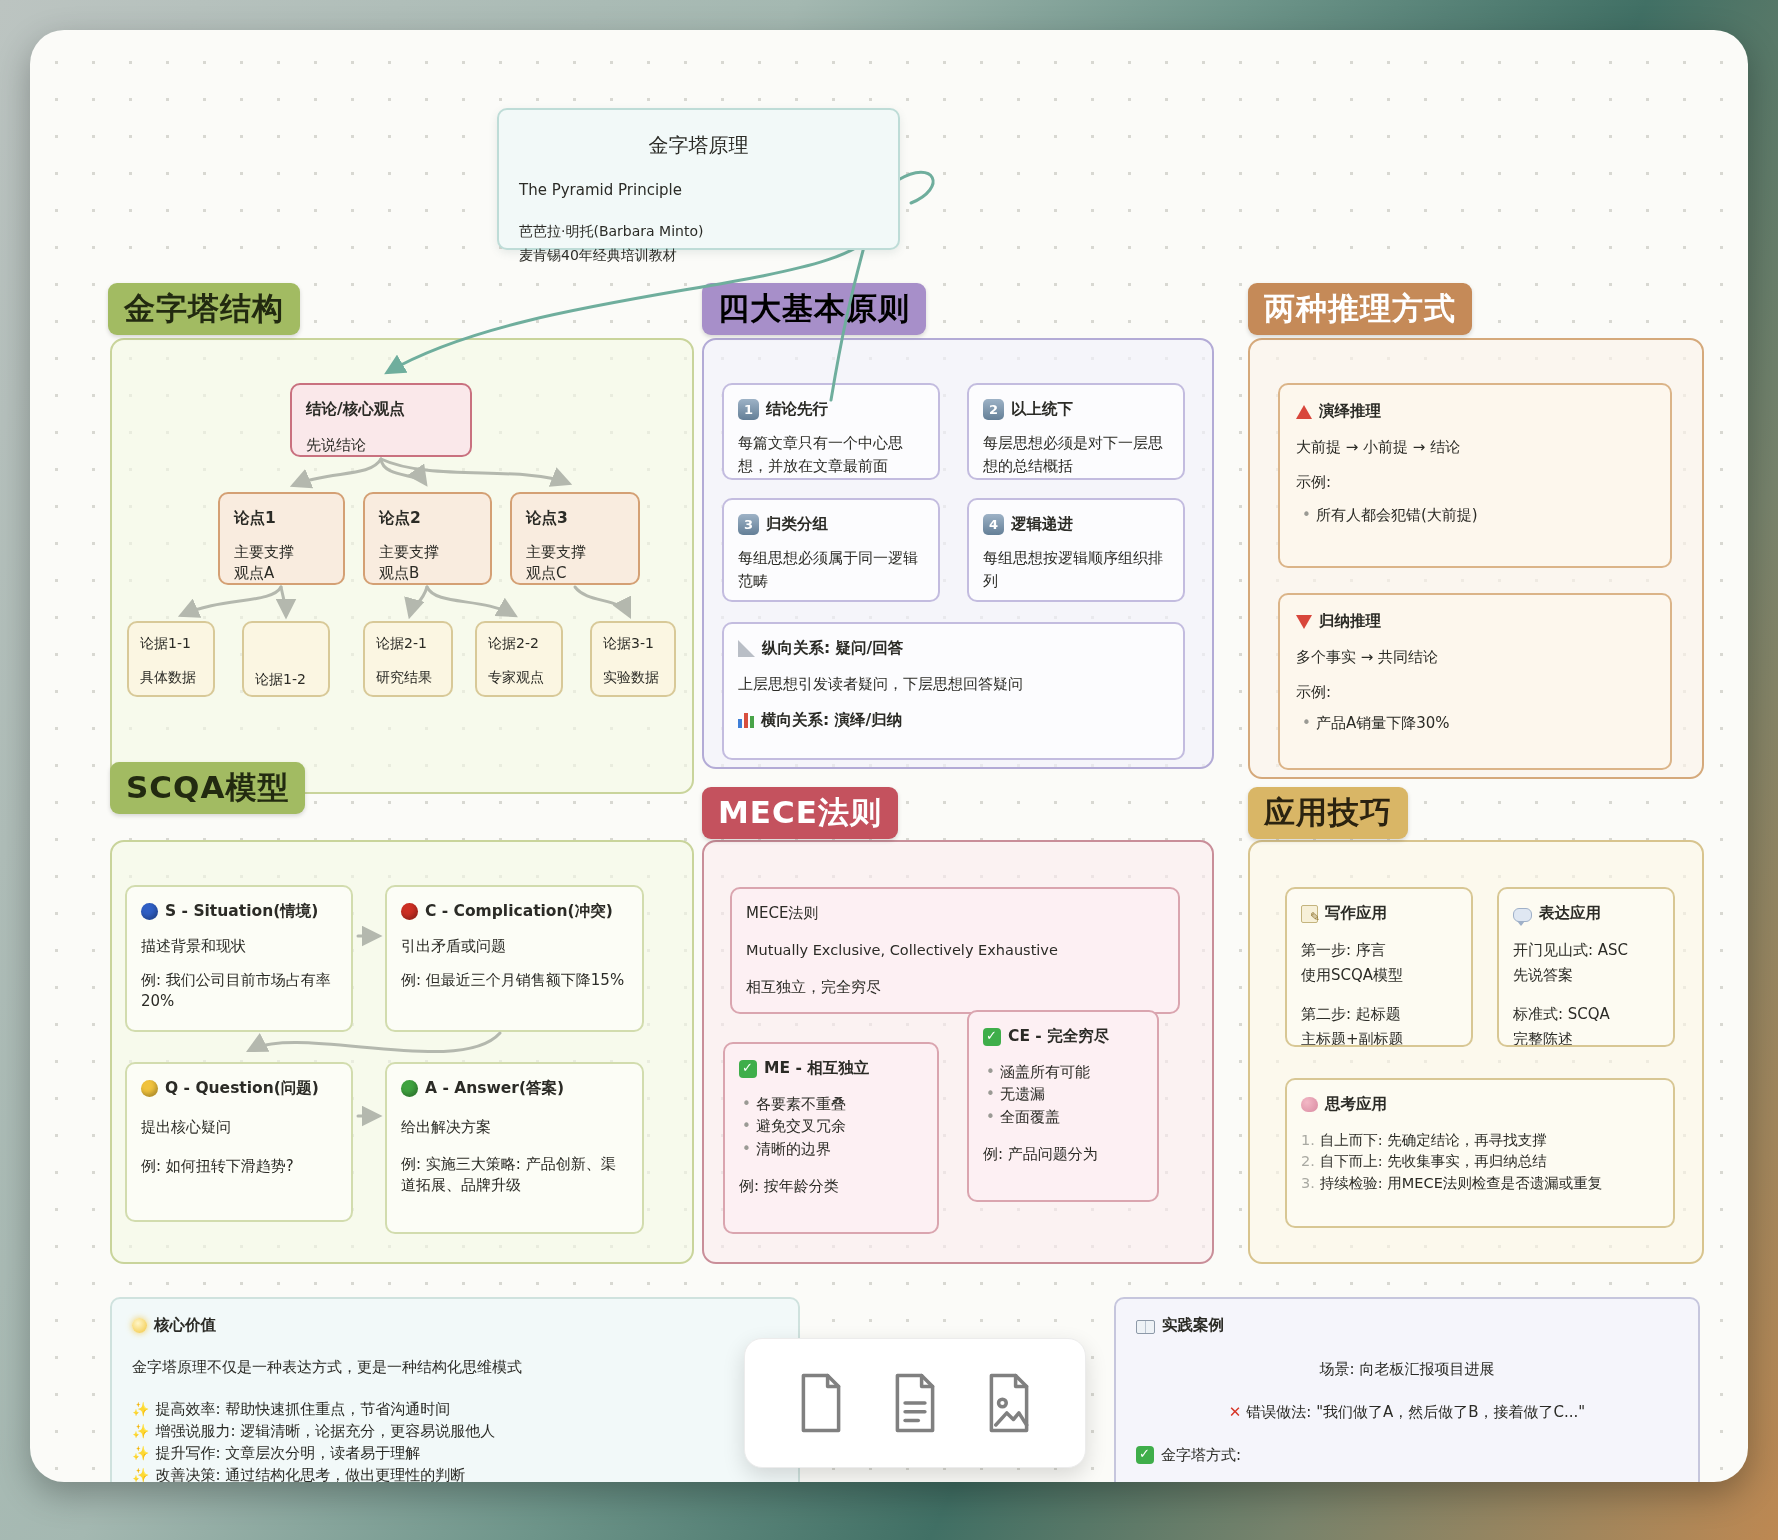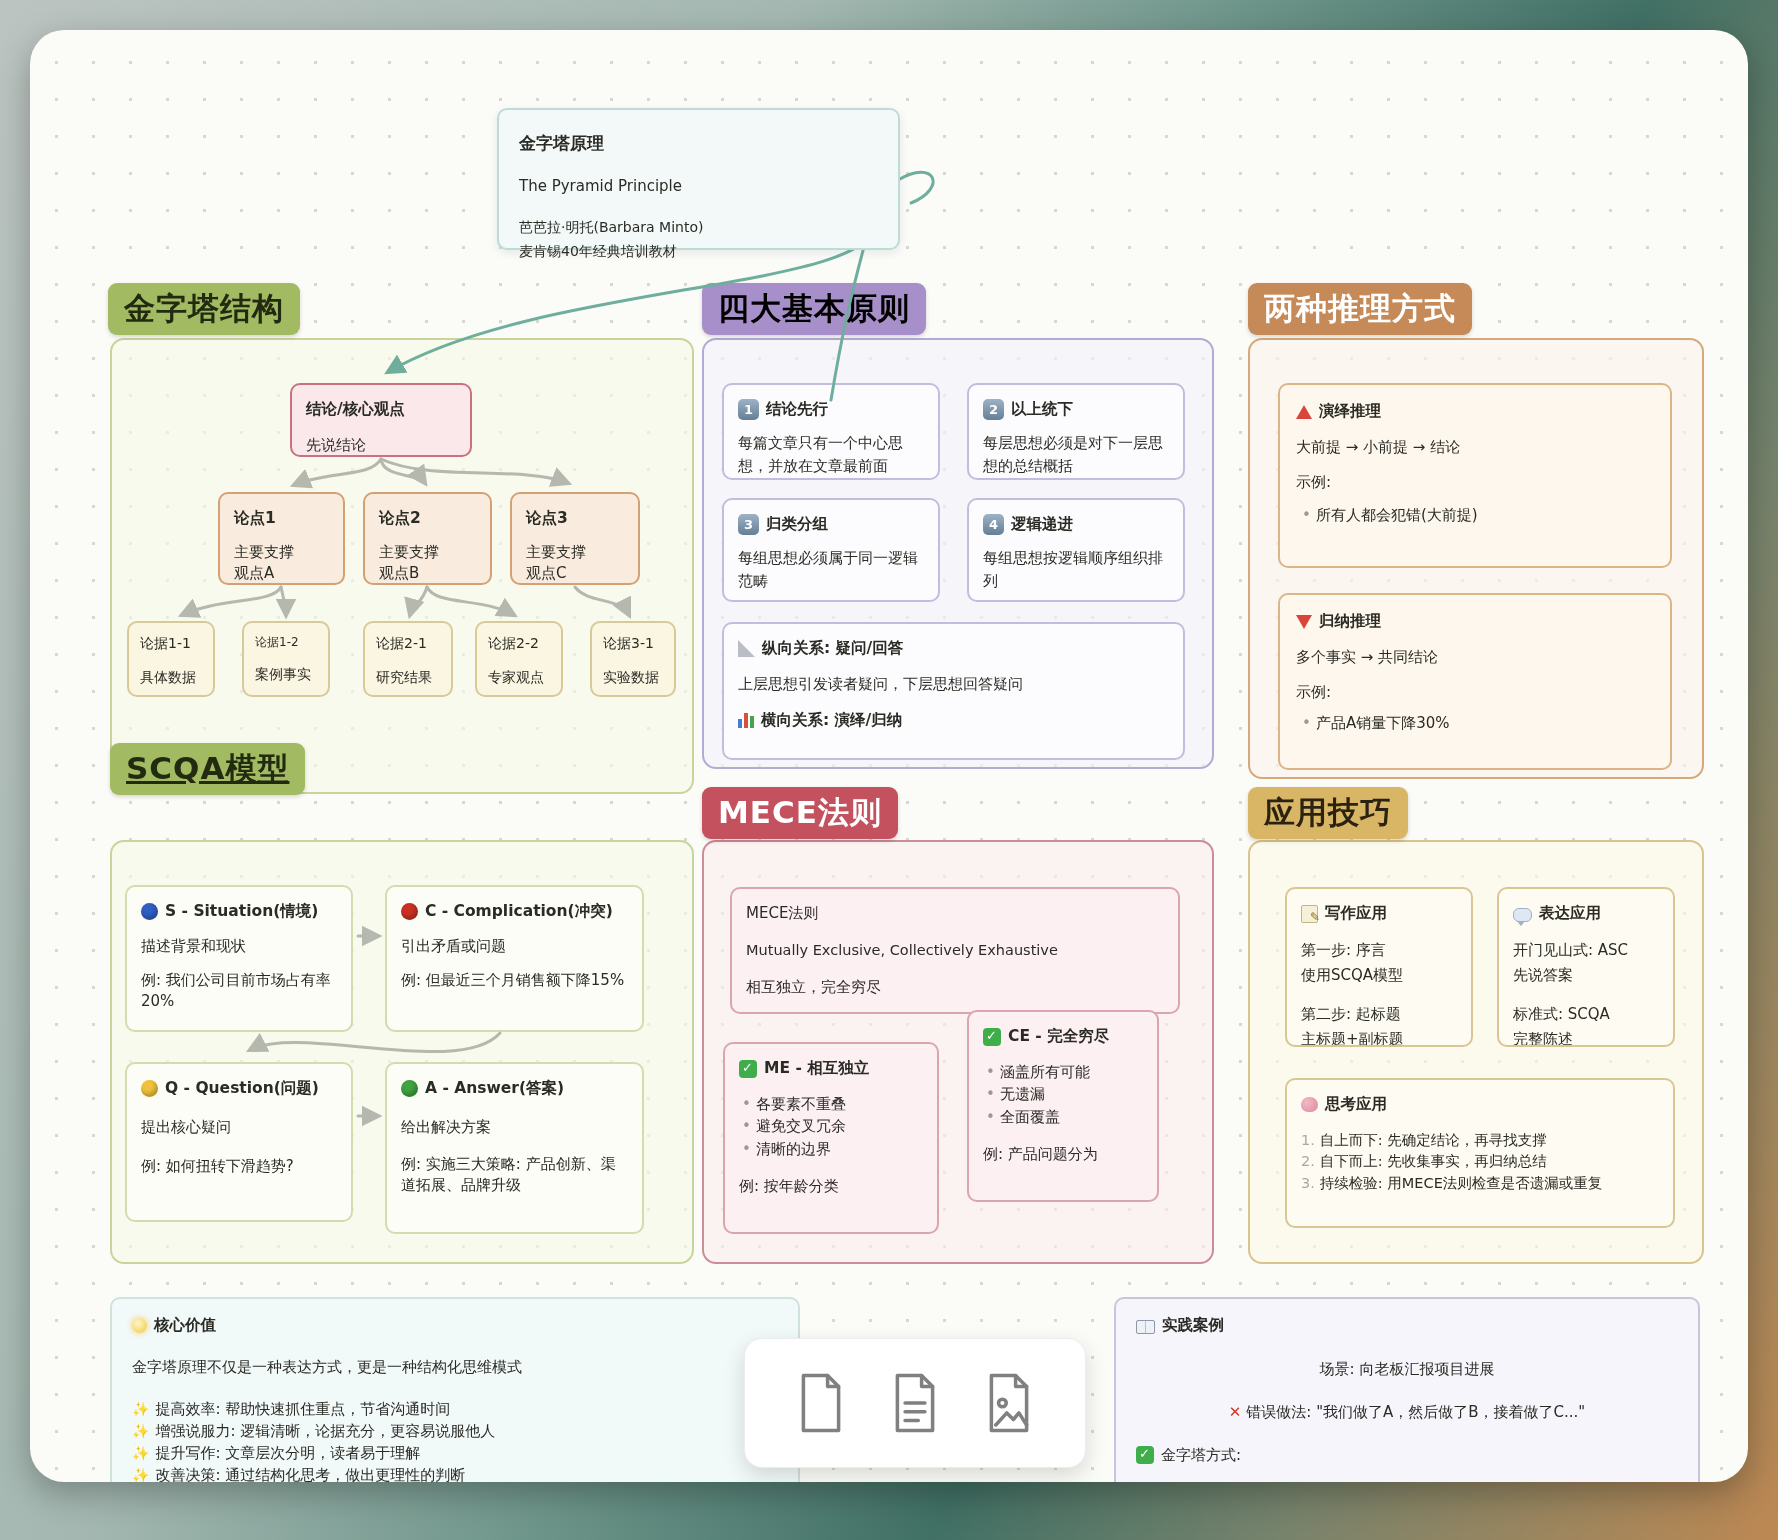--- a/index.html
+++ b/index.html
@@ -44,21 +44,21 @@
   .card-pink{background:#fdf0f3;border-color:#daa5af;}
   .card-yellow{background:#fdfbf2;border-color:#d8c794;}
   .card-cyan{background:#f2f9f9;border-color:#cfe2de;}
   .card-lav{background:#f5f5fb;border-color:#c6c6dd;}
   .card-title{font-weight:600;font-size:15.5px;display:flex;align-items:center;}
   .muted-gap{margin-top:13px;}
   #title-card{
     z-index:6;background:#f2f9f8;border:2px solid #bedcd7;border-radius:10px;
     padding:22px 20px;box-sizing:border-box;box-shadow:0 3px 8px rgba(70,110,105,.12);
   }
-  #title-card .t1{font-size:17px;font-weight:700;}
+  #title-card .t1{font-size:20px;font-weight:400;text-align:center;}
   #title-card .t2{font-size:15px;margin-top:22px;}
   #title-card .t3{font-size:14px;margin-top:24px;}
   #title-card .t4{font-size:14px;margin-top:6px;}
   .overlay{position:absolute;left:0;top:0;z-index:5;pointer-events:none;}
   
   .ic{display:inline-block;margin-right:7px;flex:0 0 auto;}
   .ic-num{width:21px;height:21px;border-radius:5px;background:linear-gradient(#9db2c6,#647f97);
     color:#fff;font-size:13px;font-weight:700;text-align:center;line-height:21px;}
   .ic-tri-up{width:0;height:0;border-left:8px solid transparent;border-right:8px solid transparent;border-bottom:14px solid #d8463b;}
   .ic-tri-down{width:0;height:0;border-left:8px solid transparent;border-right:8px solid transparent;border-top:14px solid #d8463b;}
@@ -157,21 +157,21 @@
   <div class="abs card node-point" style="left:480px;top:462px;width:130px;height:93px;">
     <div class="card-title">论点3</div>
     <div style="margin-top:12px;">主要支撑</div>
     <div>观点C</div>
   </div>
   <div class="abs card node-evid" style="left:97px;top:591px;width:88px;height:76px;padding:11px;">
     <div style="font-size:14px;">论据1-1</div>
     <div style="margin-top:14px;font-size:14px;">具体数据</div>
   </div>
   <div class="abs card node-evid" style="left:212px;top:591px;width:88px;height:76px;padding:11px;">
-    <div style="font-size:12px;">论据1-2</div>
+    <div style="font-size:14px;margin-top:36px;">论据1-2</div>
     <div style="margin-top:14px;font-size:14px;">案例事实</div>
   </div>
   <div class="abs card node-evid" style="left:333px;top:591px;width:90px;height:76px;padding:11px;">
     <div style="font-size:14px;">论据2-1</div>
     <div style="margin-top:14px;font-size:14px;">研究结果</div>
   </div>
   <div class="abs card node-evid" style="left:445px;top:591px;width:88px;height:76px;padding:11px;">
     <div style="font-size:14px;">论据2-2</div>
     <div style="margin-top:14px;font-size:14px;">专家观点</div>
   </div>
@@ -242,21 +242,21 @@
   <div class="abs card card-cream" style="left:1248px;top:563px;width:394px;height:177px;padding:16px;">
     <div class="card-title">
         <span class="ic ic-tri-down"></span>
         <span>归纳推理</span>
       </div>
     <div class="flow">多个事实 → 共同结论</div>
     <div class="exlabel">示例:</div>
     <div class="rbullet" style="margin-top:10px;">产品A销量下降30%</div>
   </div>
 
-  <div class="abs sec-label lbl-green" style="left:80px;top:713px;text-decoration:underline;">SCQA模型</div>
+  <div class="abs sec-label lbl-green" style="left:80px;top:732px;">SCQA模型</div>
   <div class="abs container cont-green" style="left:80px;top:810px;width:580px;height:420px;"></div>
 
   <div class="abs card card-green" style="left:95px;top:855px;width:228px;height:147px;">
     <div class="card-title">
         <span class="ic ic-dot" style="background: rgb(47, 95, 196);"></span>
         <span>S - Situation(情境)</span>
       </div>
     <div class="muted-gap">描述背景和现状</div>
     <div class="ex-line">例: 我们公司目前市场占有率20%</div>
   </div>

